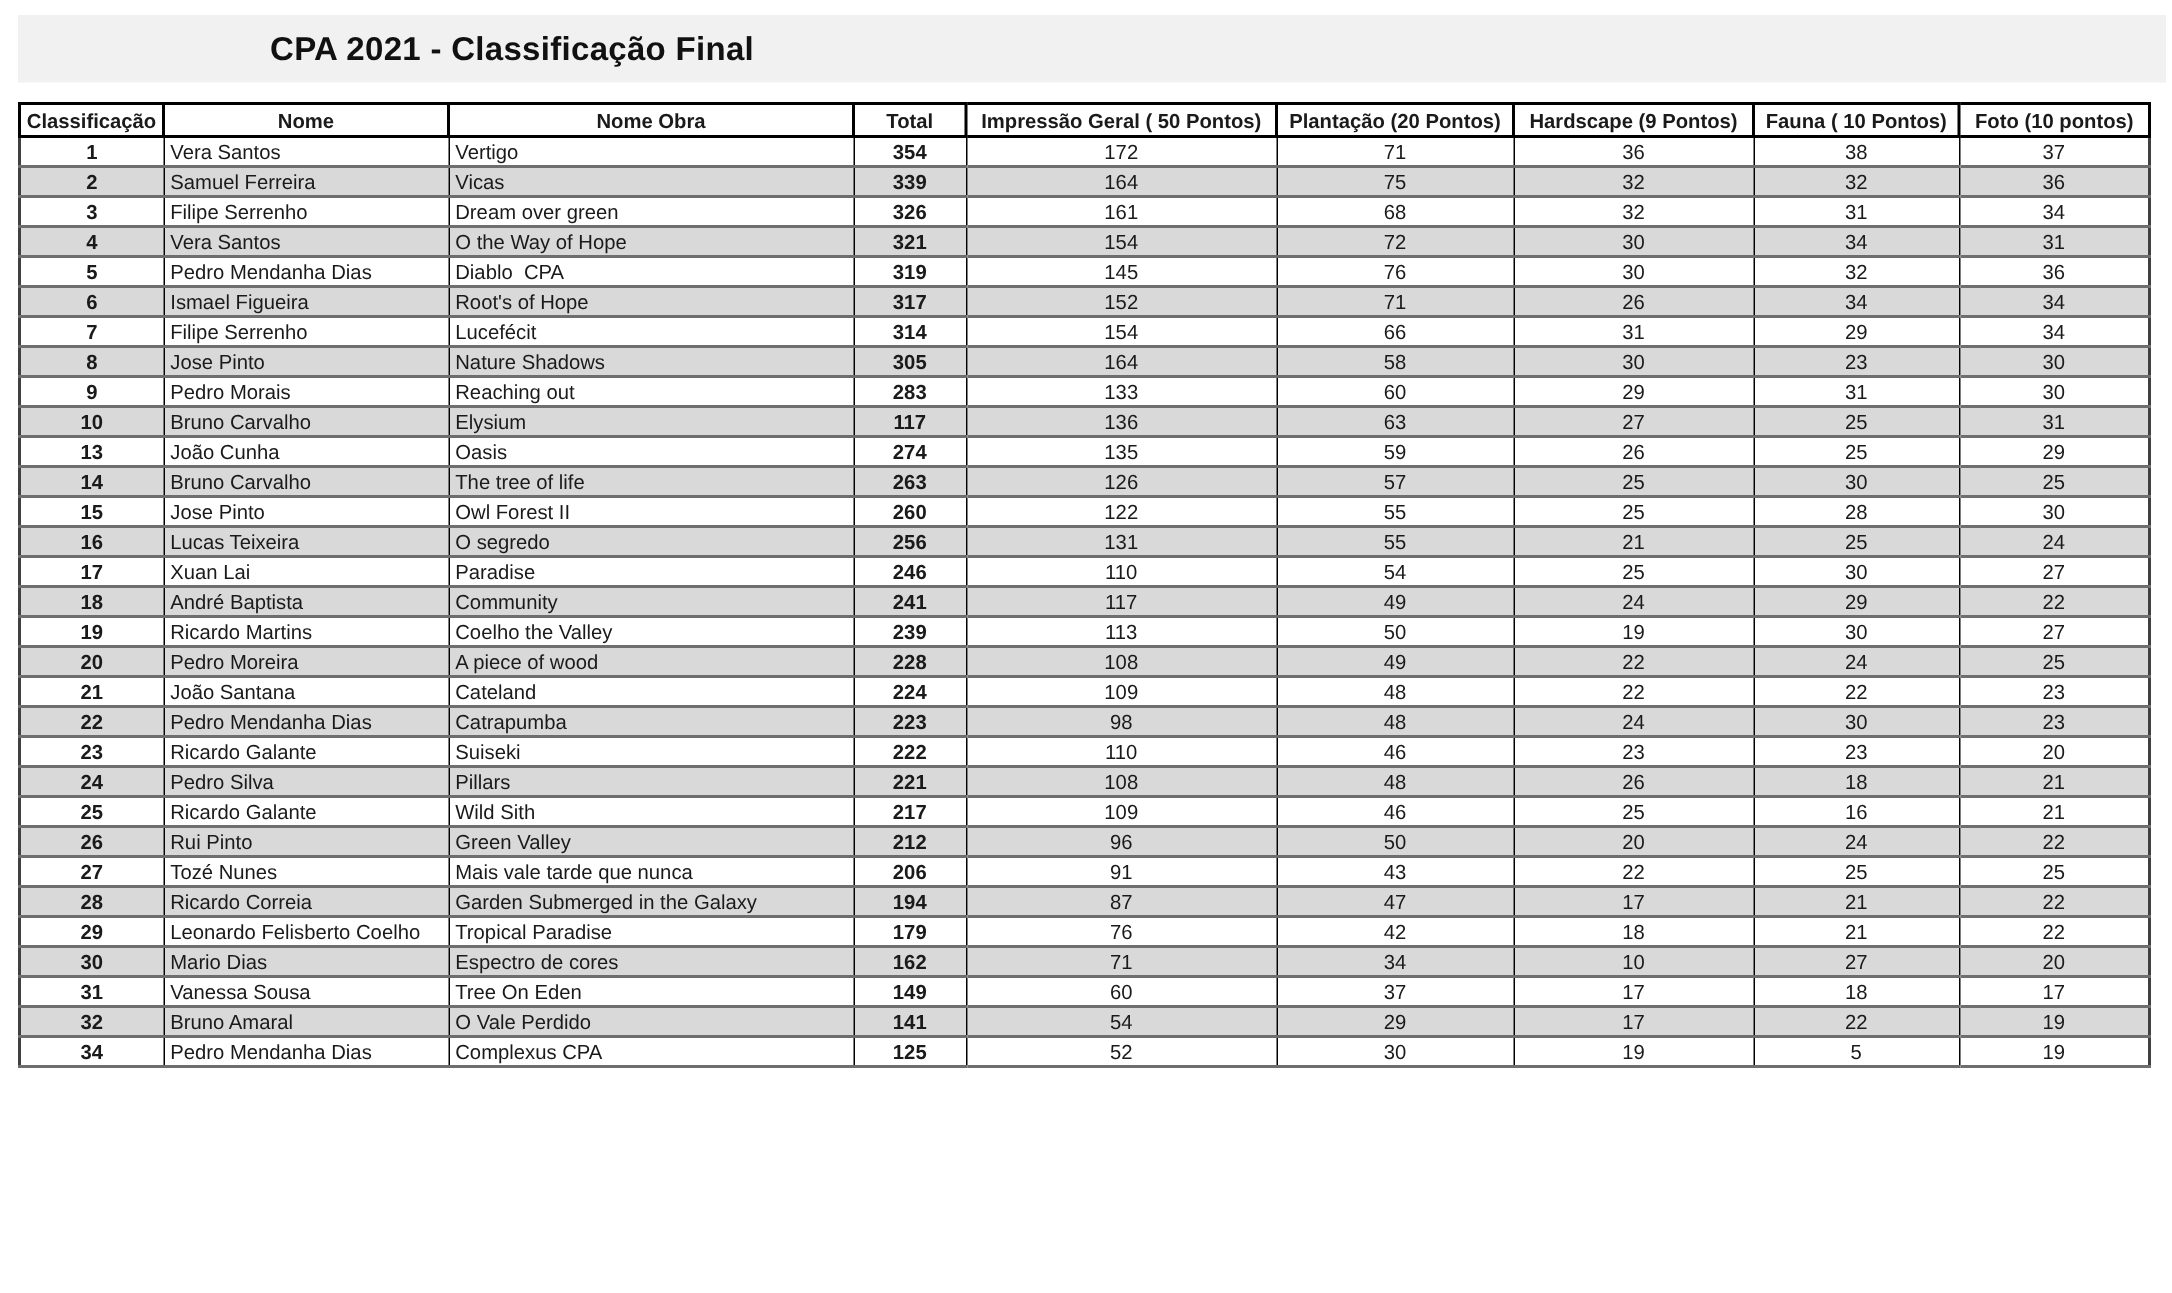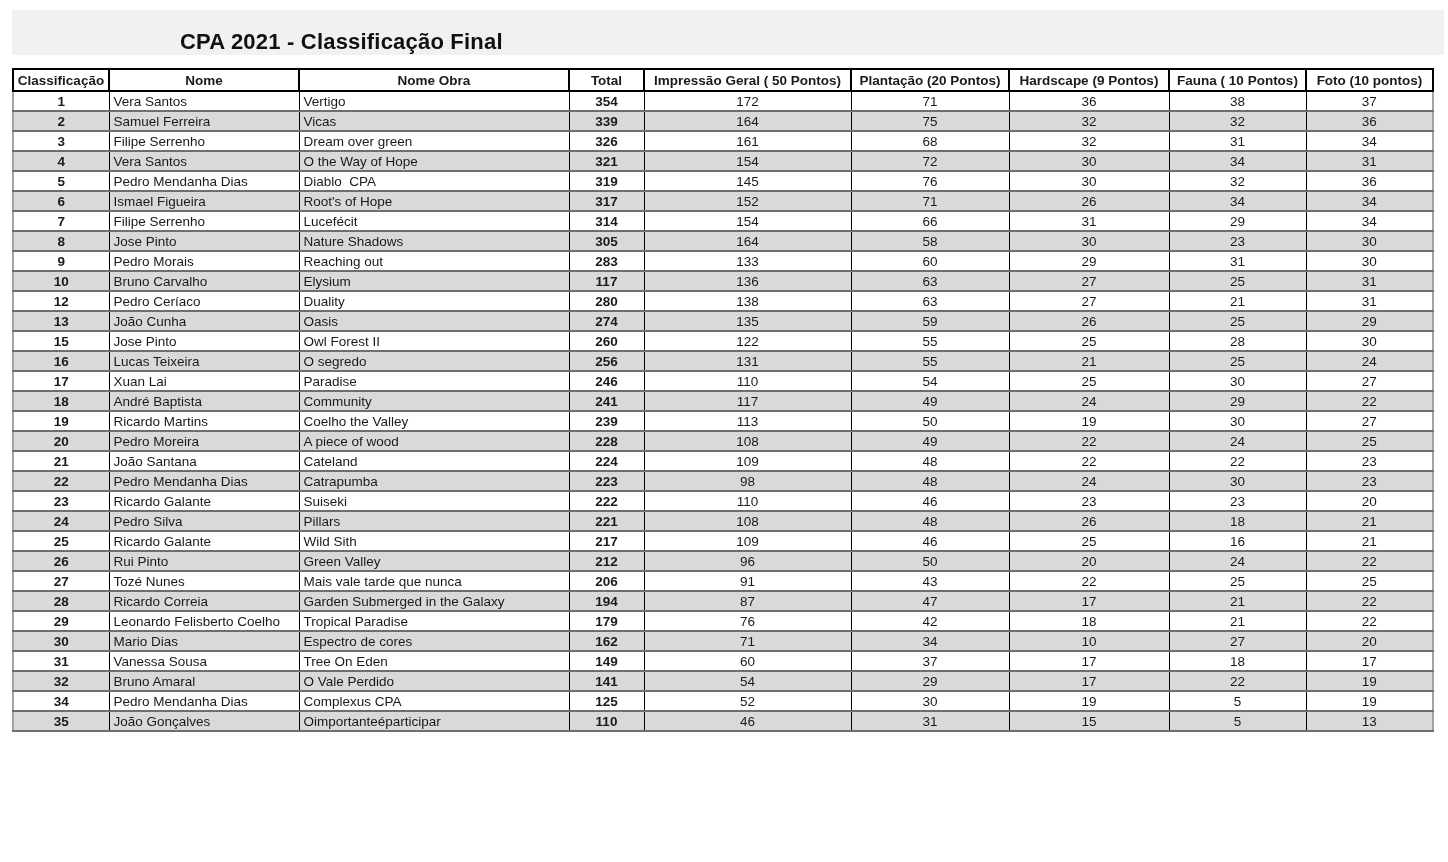--- a/index.html
+++ b/index.html
@@ -10,30 +10,30 @@
     --text:#1a1a1a;
   }
   *{box-sizing:border-box;}
   html,body{margin:0;padding:0;}
   body{
     width:1448px;height:862px;background:#ffffff;
     font-family:"Liberation Sans", sans-serif;color:var(--text);
   }
   .banner{
     margin:10px 4px 13px 12px;height:45px;background:var(--banner-bg);
-    display:flex;align-items:flex-end;
+    display:flex;align-items:center;
   }
   .page-title{
     margin:0 0 0 168px;font-size:22px;font-weight:bold;color:#111111;
     letter-spacing:0.2px;
   }
   table.results{
     border-collapse:collapse;table-layout:fixed;
     margin:0 16px 0 12px;width:1420px;
-    border:2px solid #a3a3a3;
+    border:2px solid #404040;
   }
   th{
     border:2px solid #000000;background:#ffffff;
     font-size:13.5px;font-weight:bold;text-align:center;
     height:22px;padding:0 2px;white-space:nowrap;overflow:hidden;
   }
   td{
     border-left:1px solid var(--grid-v);
     border-right:1px solid var(--grid-v);
     border-top:2px solid var(--grid-h);
@@ -183,40 +183,40 @@
         <td class="c-text">Bruno Carvalho</td>
         <td class="c-text">Elysium</td>
         <td class="c-total">117</td>
         <td class="c-num">136</td>
         <td class="c-num">63</td>
         <td class="c-num">27</td>
         <td class="c-num">25</td>
         <td class="c-num">31</td>
       </tr>
       <tr>
-        <td class="c-rank">12</td>
-        <td class="c-text">Pedro Ceríaco</td>
-        <td class="c-text">Duality</td>
-        <td class="c-total">280</td>
-        <td class="c-num">138</td>
-        <td class="c-num">63</td>
-        <td class="c-num">27</td>
-        <td class="c-num">21</td>
-        <td class="c-num">31</td>
-      </tr>
-      <tr>
         <td class="c-rank">13</td>
         <td class="c-text">João Cunha</td>
         <td class="c-text">Oasis</td>
         <td class="c-total">274</td>
         <td class="c-num">135</td>
         <td class="c-num">59</td>
         <td class="c-num">26</td>
         <td class="c-num">25</td>
         <td class="c-num">29</td>
+      </tr>
+      <tr>
+        <td class="c-rank">14</td>
+        <td class="c-text">Bruno Carvalho</td>
+        <td class="c-text">The tree of life</td>
+        <td class="c-total">263</td>
+        <td class="c-num">126</td>
+        <td class="c-num">57</td>
+        <td class="c-num">25</td>
+        <td class="c-num">30</td>
+        <td class="c-num">25</td>
       </tr>
       <tr>
         <td class="c-rank">15</td>
         <td class="c-text">Jose Pinto</td>
         <td class="c-text">Owl Forest II</td>
         <td class="c-total">260</td>
         <td class="c-num">122</td>
         <td class="c-num">55</td>
         <td class="c-num">25</td>
         <td class="c-num">28</td>
@@ -413,25 +413,14 @@
         <td class="c-rank">34</td>
         <td class="c-text">Pedro Mendanha Dias</td>
         <td class="c-text">Complexus CPA</td>
         <td class="c-total">125</td>
         <td class="c-num">52</td>
         <td class="c-num">30</td>
         <td class="c-num">19</td>
         <td class="c-num">5</td>
         <td class="c-num">19</td>
       </tr>
-      <tr>
-        <td class="c-rank">35</td>
-        <td class="c-text">João Gonçalves</td>
-        <td class="c-text">Oimportanteéparticipar</td>
-        <td class="c-total">110</td>
-        <td class="c-num">46</td>
-        <td class="c-num">31</td>
-        <td class="c-num">15</td>
-        <td class="c-num">5</td>
-        <td class="c-num">13</td>
-      </tr>
     </tbody>
 </table>
 
 </body></html>

